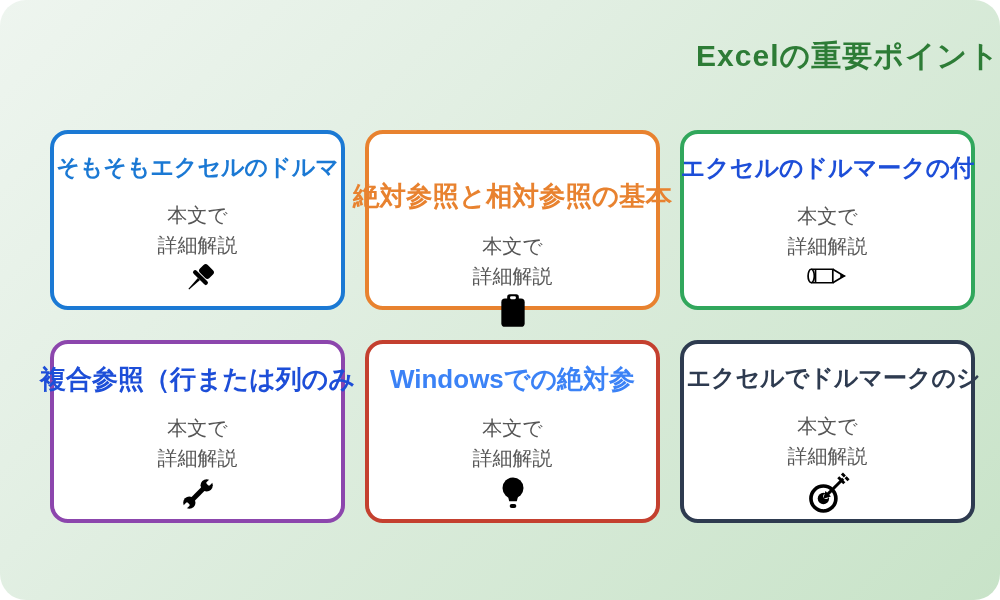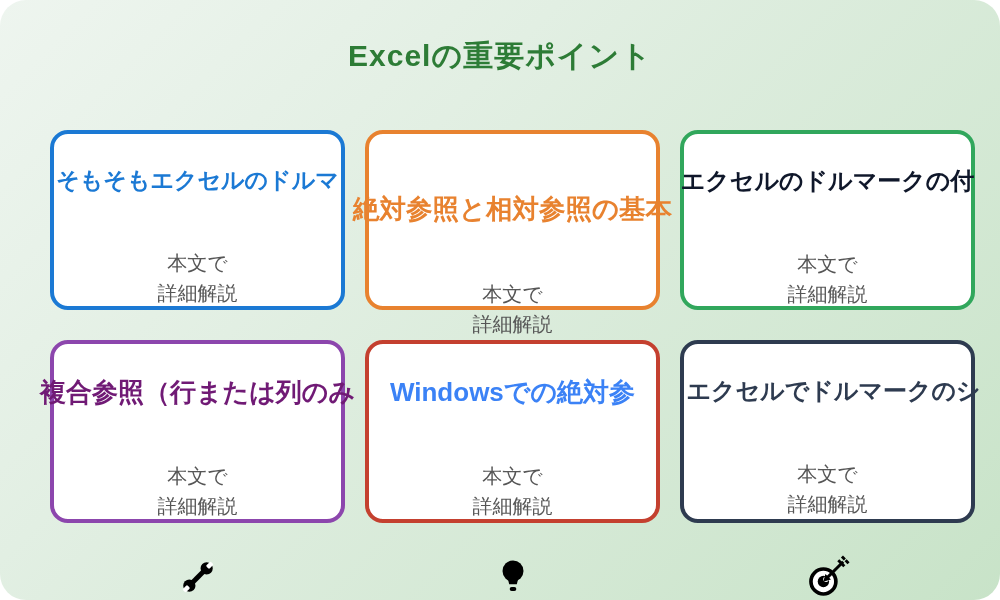--- a/index.html
+++ b/index.html
@@ -10,21 +10,21 @@
     height: 600px;
     border-radius: 26px;
     background: linear-gradient(135deg, #eef5ef 0%, #e2efe3 35%, #c8e3c8 100%);
     overflow: hidden;
   }
   .page-title {
     position: absolute;
     top: 36px;
     left: 0;
     width: 100%;
-    text-align: center;
+    text-align: right;
     font-size: 30px;
     font-weight: bold;
     letter-spacing: 1px;
   }
   .card-grid {
     position: absolute;
     left: 50px;
     top: 130px;
     display: grid;
     grid-template-columns: repeat(3, 295px);
@@ -32,23 +32,22 @@
     column-gap: 20px;
     row-gap: 30px;
   }
   .card {
     background: #ffffff;
     border: 4px solid #333;
     border-radius: 18px;
     display: flex;
     flex-direction: column;
     align-items: center;
-    padding: 27px 0 14px 0;
+    padding: 14px 0 14px 0;
     position: relative;
-    gap: 35px;
   }
   .card-title {
     font-weight: bold;
     font-size: 24px;
     white-space: nowrap;
     line-height: 1.2;
     margin-top: 6px;
     z-index: 2;
   }
   
@@ -110,40 +109,40 @@
       <div class="card-icon">
         <svg width="40" height="40" viewBox="0 0 24 24">
           <rect x="5" y="4.5" width="14" height="17" rx="2.2" fill="#000"></rect>
           <rect x="8.5" y="2" width="7" height="5" rx="1.6" fill="#000"></rect>
           <rect x="10.2" y="3.2" width="3.6" height="1.7" rx="0.85" fill="#fff"></rect>
         </svg>
       </div>
     </div>
 
     <div class="card" style="border-color: rgb(49, 167, 92);">
-      <div class="card-title" style="color: #0f172a;">エクセルのドルマークの付</div>
+      <div class="card-title" style="color: #1d4ed8;">エクセルのドルマークの付</div>
       <div class="card-body">
         <div>本文で</div>
         <div>詳細解説</div>
       </div>
       <div class="card-icon">
         <svg width="48" height="22" viewBox="0 0 40 18">
           <g fill="none" stroke="#000" stroke-width="1.4">
             <ellipse cx="6" cy="9" rx="2.6" ry="5.6"></ellipse>
             <path d="M6 3.4 H24 V14.6 H6"></path>
             <line x1="9.6" y1="3.4" x2="9.6" y2="14.6"></line>
             <path d="M24 3.4 L33.5 9 L24 14.6"></path>
           </g>
           <path d="M30.2 7.1 L34.8 9 L30.2 10.9 Z" fill="#000"></path>
         </svg>
       </div>
     </div>
 
     <div class="card" style="border-color: rgb(140, 70, 173);">
-      <div class="card-title" style="color: #701a75;">複合参照（行または列のみ</div>
+      <div class="card-title" style="color: #1d4ed8;">複合参照（行または列のみ</div>
       <div class="card-body">
         <div>本文で</div>
         <div>詳細解説</div>
       </div>
       <div class="card-icon">
         <svg width="42" height="42" viewBox="0 0 24 24">
           <g transform="rotate(45 12 12)">
             <circle cx="12" cy="5" r="3.5" fill="#000"></circle>
             <circle cx="12" cy="19" r="3.5" fill="#000"></circle>
             <rect x="10.6" y="5" width="2.8" height="14" fill="#000"></rect>

